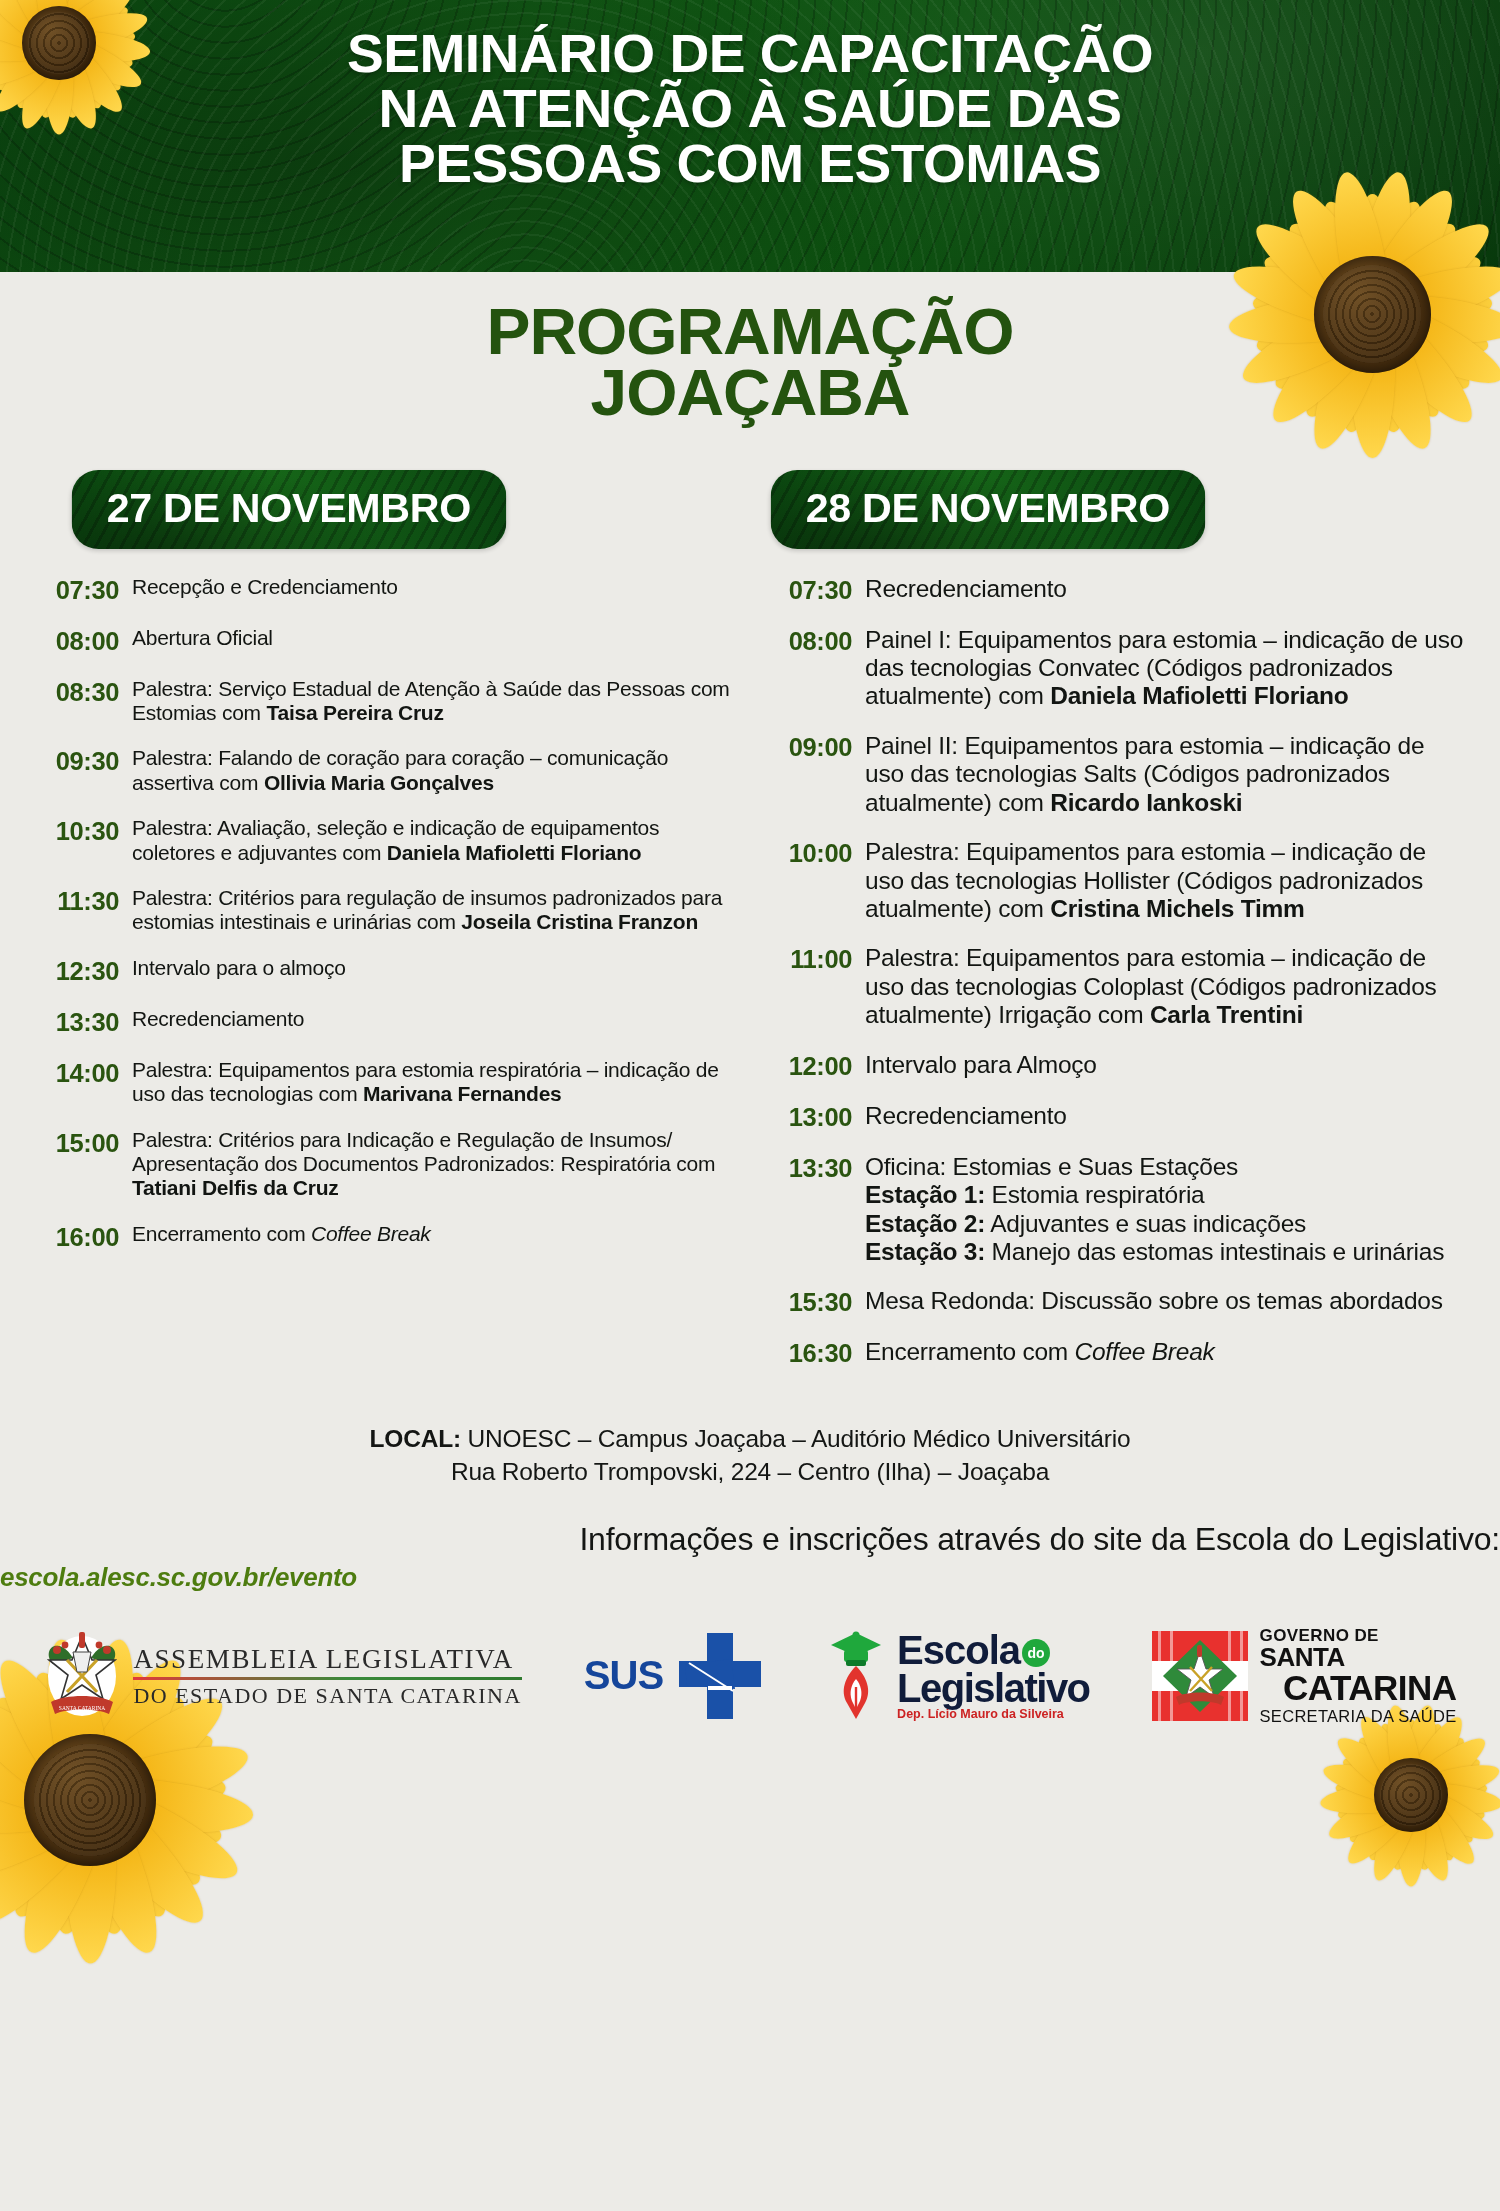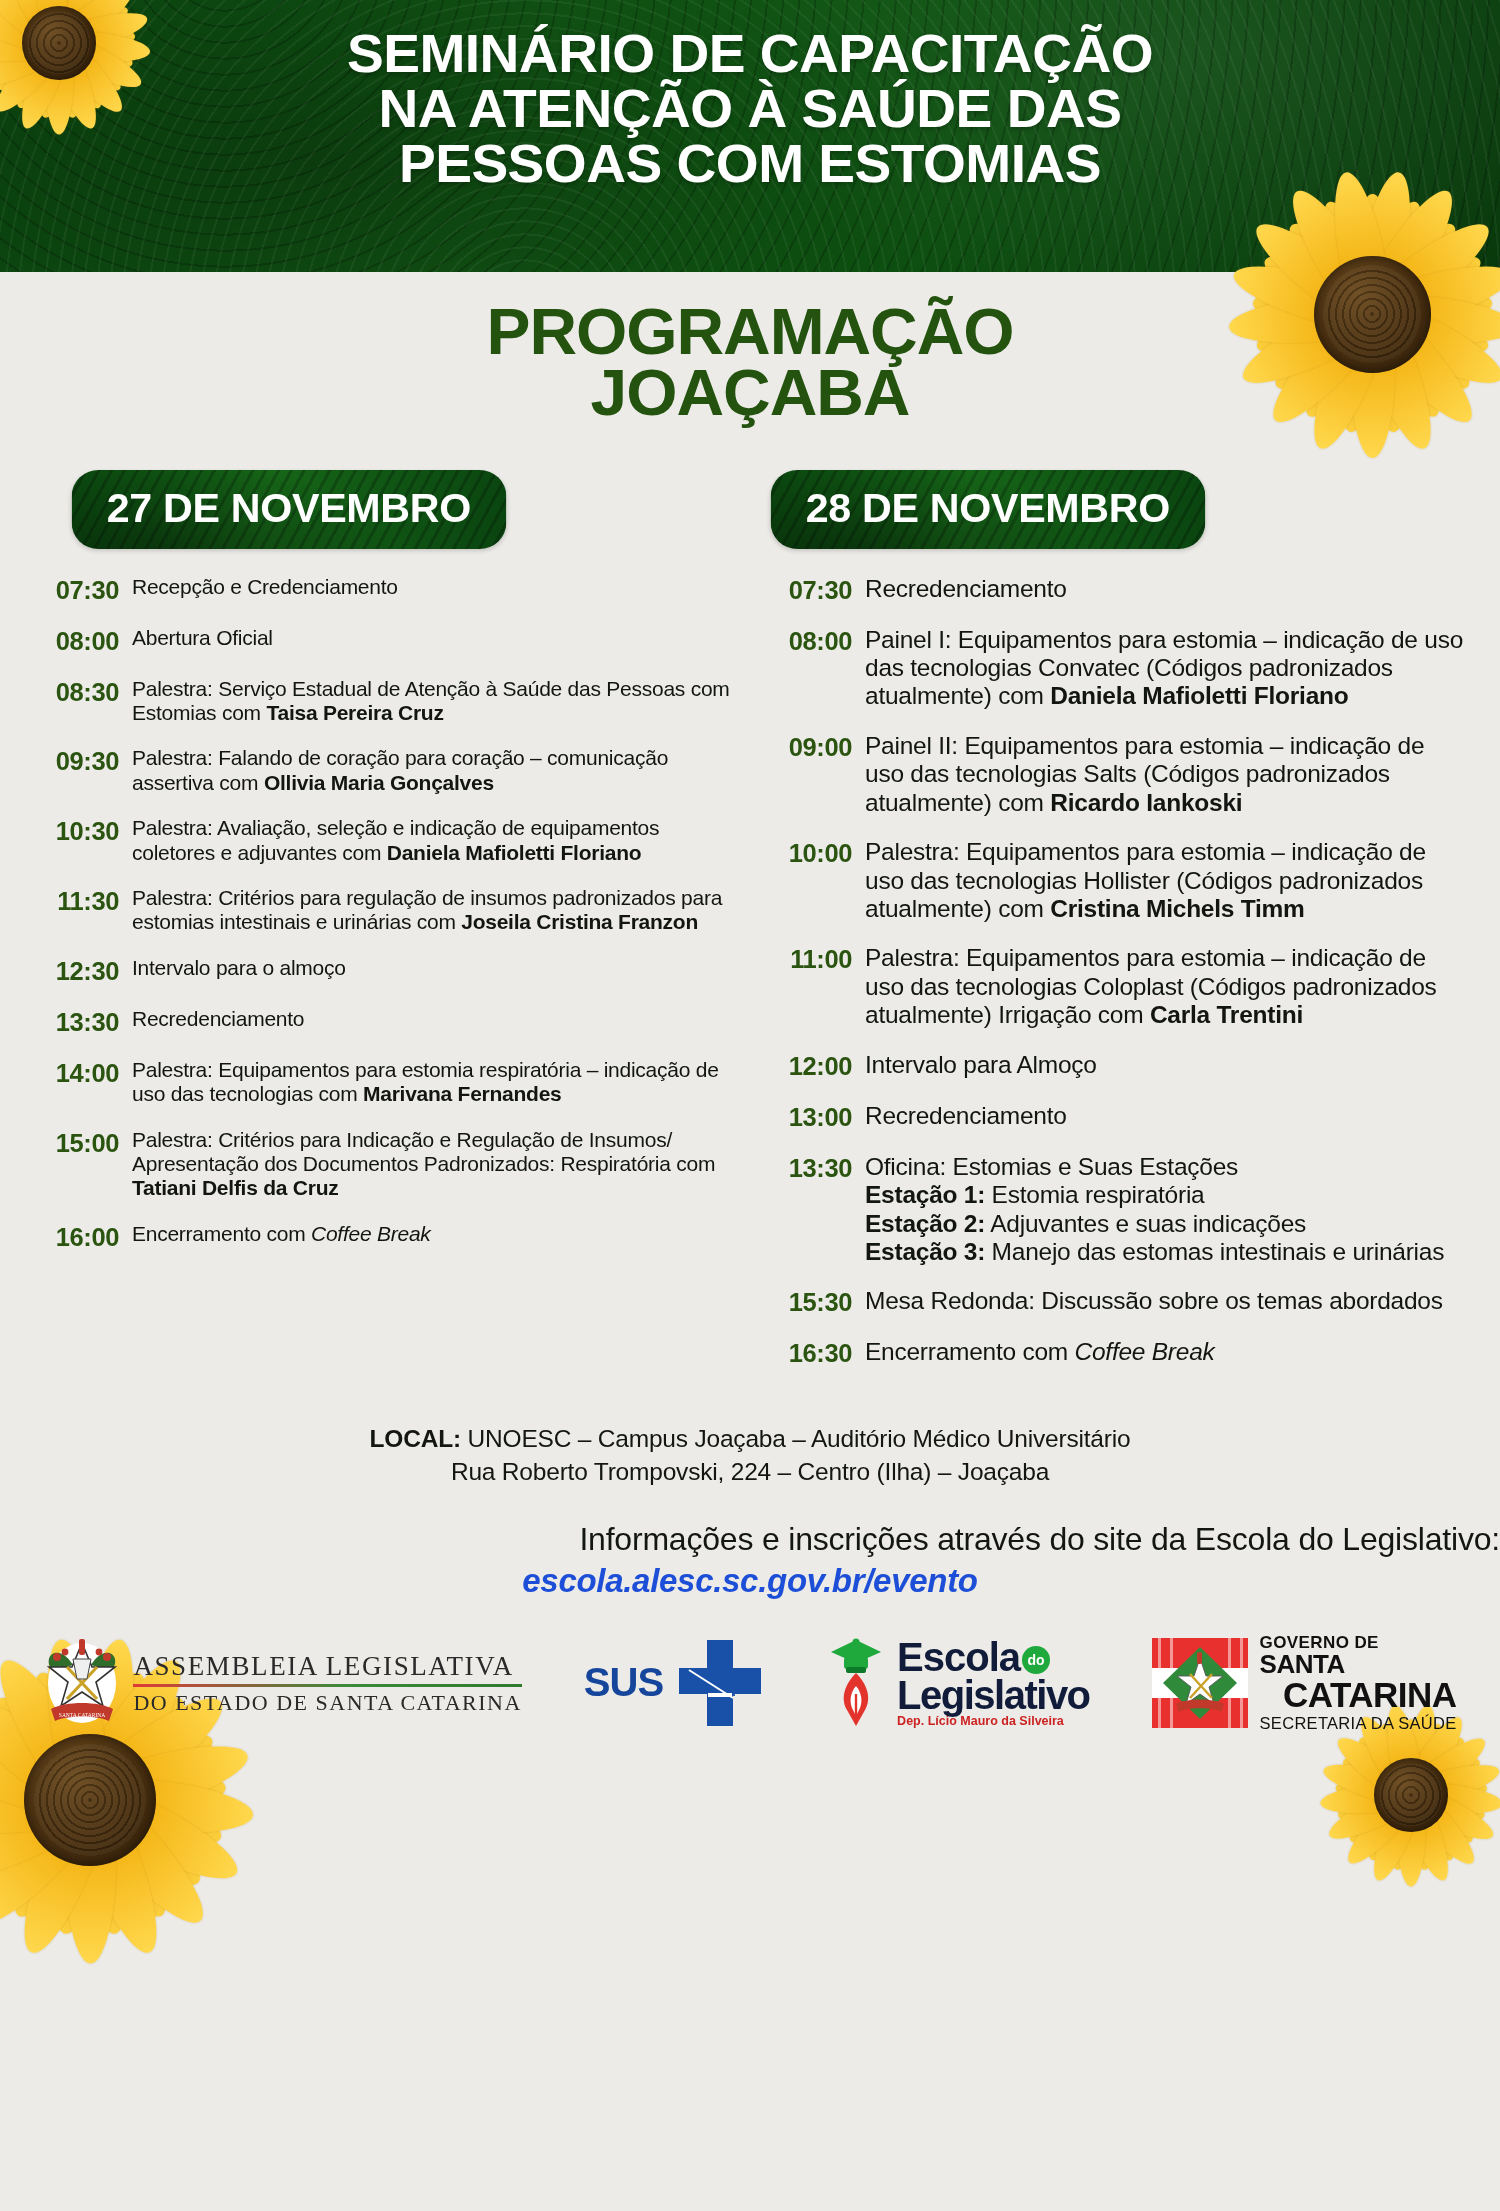--- a/index.html
+++ b/index.html
@@ -158,25 +158,24 @@
   .info {
     margin-top:32px;
     text-align:right;
     font-size:32px;
     color:#141614;
     letter-spacing:-0.2px;
     position:relative; z-index:5;
   }
   .site {
     margin-top:4px;
-    text-align:center;
-    font-size:33px;
+    font-size:26px;
     font-weight:700;
     font-style:italic;
-    color:#1d4ed8;
+    color:#4d7c0f;
     letter-spacing:-0.3px;
   }
 
   
   .logos {
     margin-top:34px;
     display:flex;
     align-items:center;
     justify-content:center;
     gap:62px;

